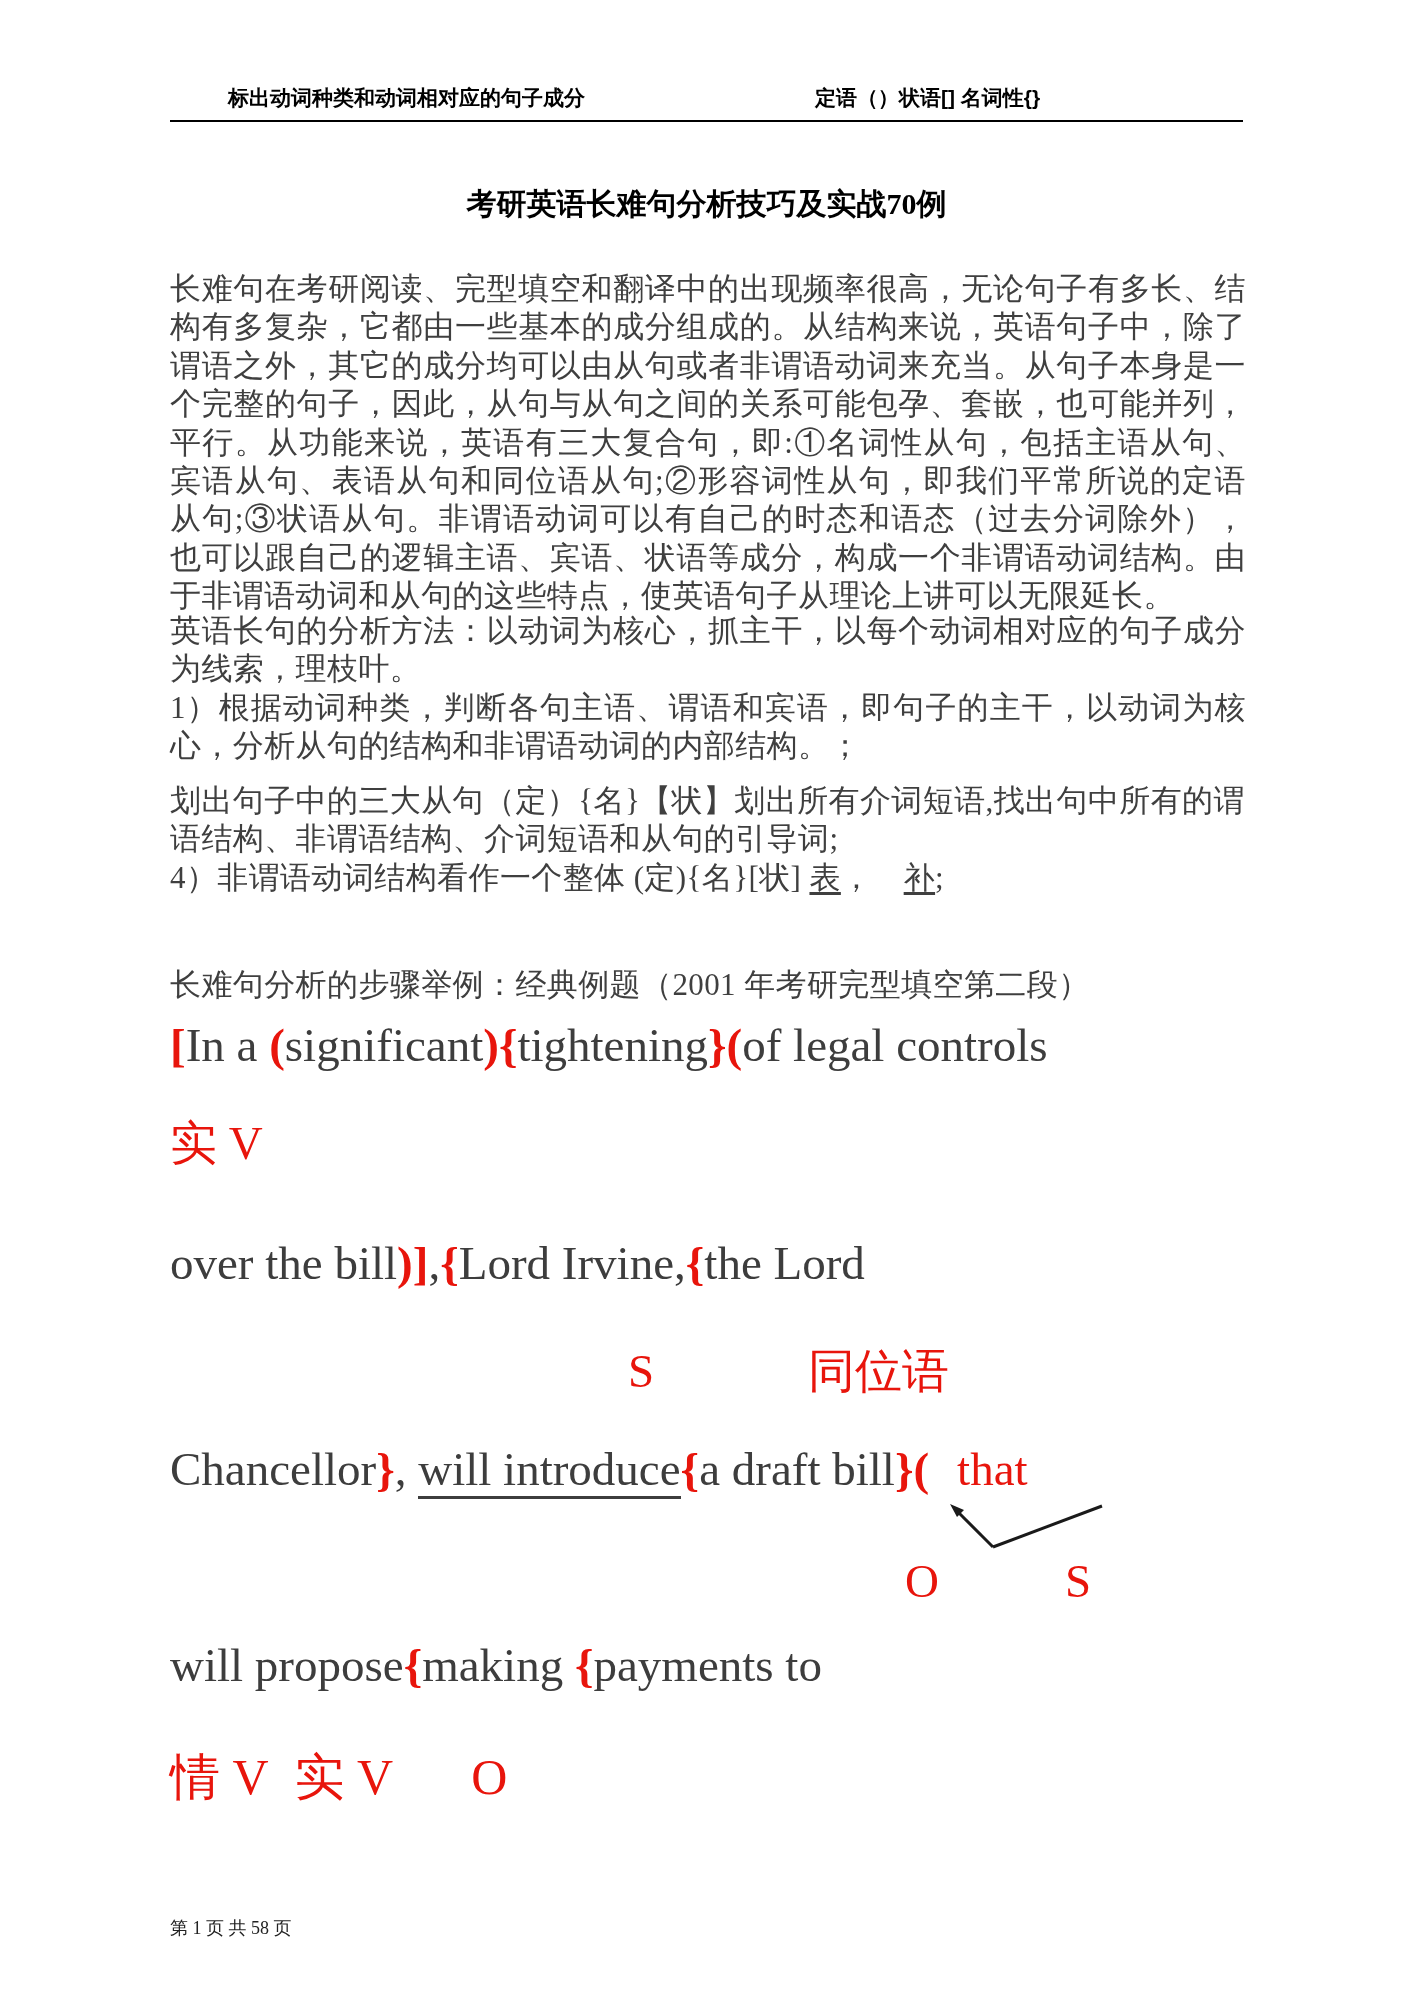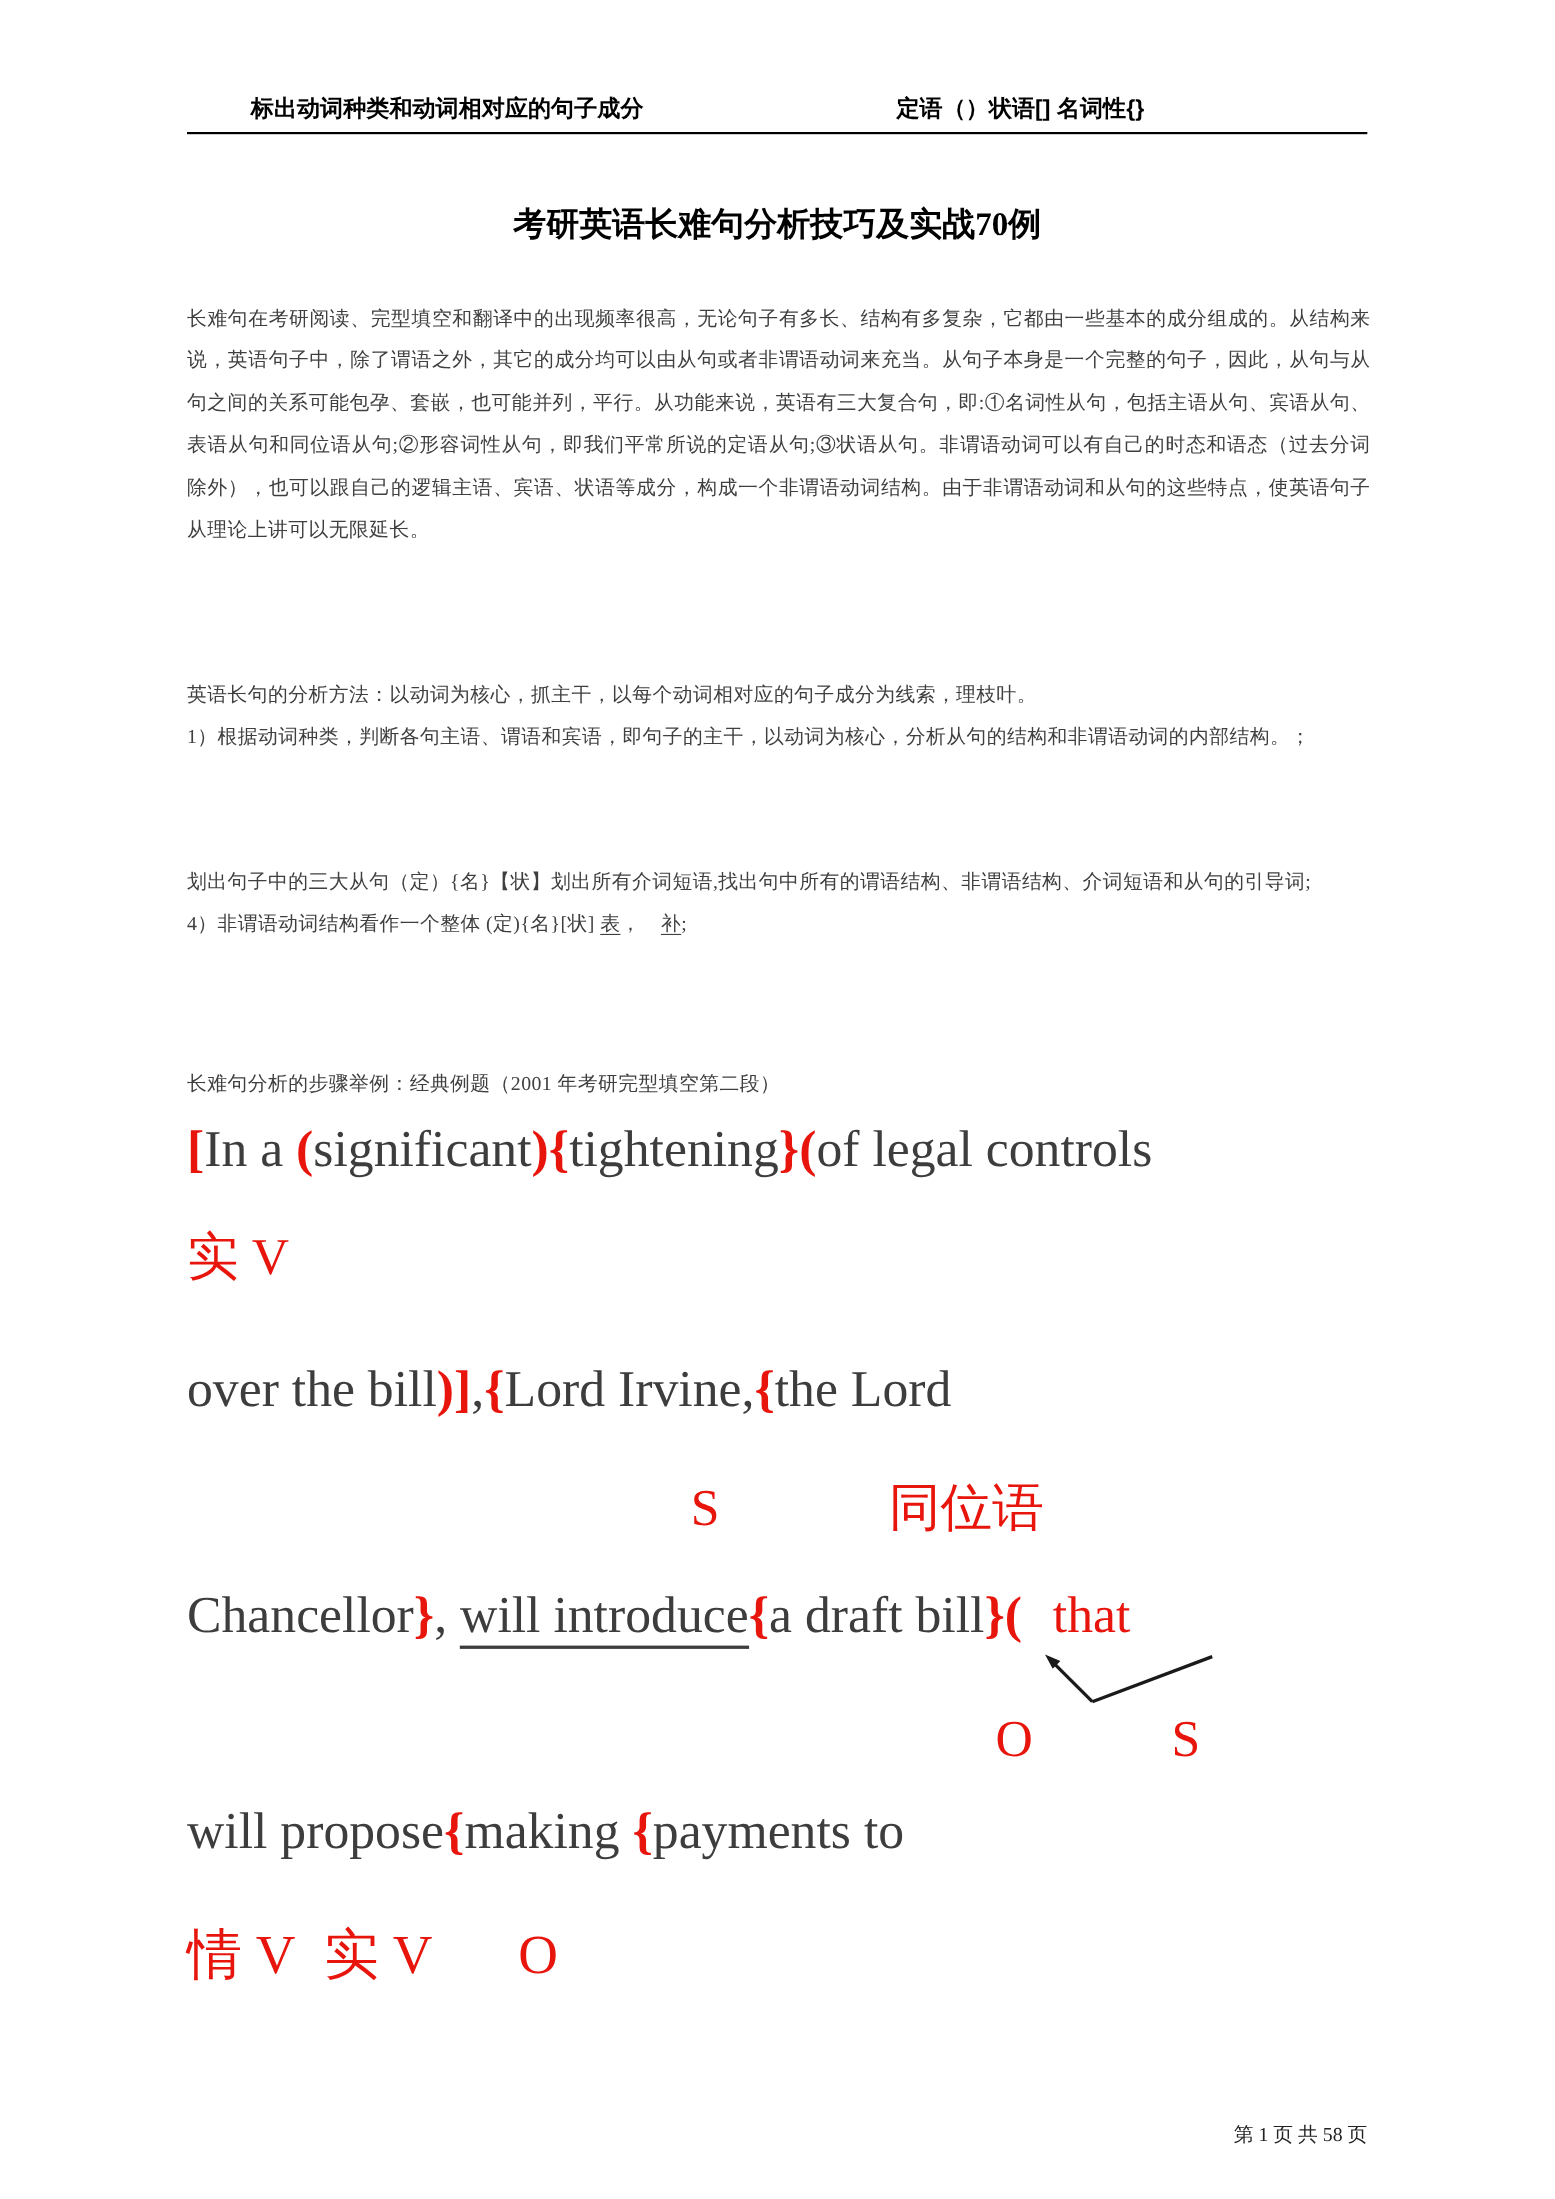--- a/index.html
+++ b/index.html
@@ -15,21 +15,21 @@
   .hdr span{position:absolute;top:4px;font-family:"Liberation Sans","DejaVu Sans",sans-serif;
     font-weight:bold;font-size:21px;color:#000;white-space:nowrap;}
   .hdr .hl{left:58px;}
   .hdr .hr{left:645px;}
 
   
   .title{left:170px;top:184px;width:1073px;text-align:center;
     font-size:30px;font-weight:bold;color:#000;}
 
   
-  .bodyblock{left:170px;width:1076px;font-size:18px;line-height:38.4px;
+  .bodyblock{left:170px;width:1076px;font-size:31px;line-height:38.4px;
     color:#3f3f3f;text-align:justify;letter-spacing:0.4px;}
   .bodyblock p{margin:0;padding:0;}
   .p1{top:270px;}
   .p2{top:612px;}
   .p3{top:782px;text-align:left;}
   .cap{top:966px;text-align:left;}
   .bu{text-decoration:underline;text-underline-offset:4px;}
 
   
   .ex{left:170px;white-space:nowrap;font-size:47px;line-height:58px;color:#3d3d3d;}
@@ -48,22 +48,22 @@
   .a3{top:1552px;left:170px;width:1076px;height:60px;}
   .a3 .sA{position:absolute;left:330px;top:0;}
   .a3 .sB{position:absolute;left:735px;top:0;}
   .a3 .sC{position:absolute;left:895px;top:0;}
   .l4{top:1636px;}
   .a4{top:1748px;left:170px;font-size:50px;}
   .a4 .g1{margin-left:26px;}
   .a4 .g2{margin-left:78px;}
 
   
-  .footer{left:170px;top:1916px;width:1073px;text-align:right;
-    font-size:18px;color:#222;margin-top:12px;}
+  .footer{left:170px;top:1916px;width:1073px;text-align:left;
+    font-size:18px;color:#222;}
 </style>
 </head>
 <body>
 
 <div class="abs hdr">
   <span class="hl">标出动词种类和动词相对应的句子成分</span>
   <span class="hr">定语（）状语[] 名词性{}</span>
 </div>
 
 <div class="abs title">考研英语长难句分析技巧及实战70例</div>

